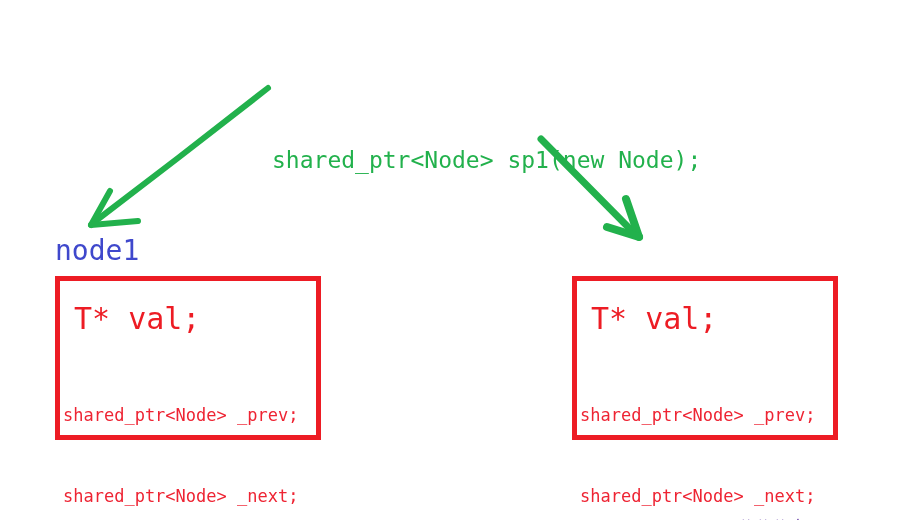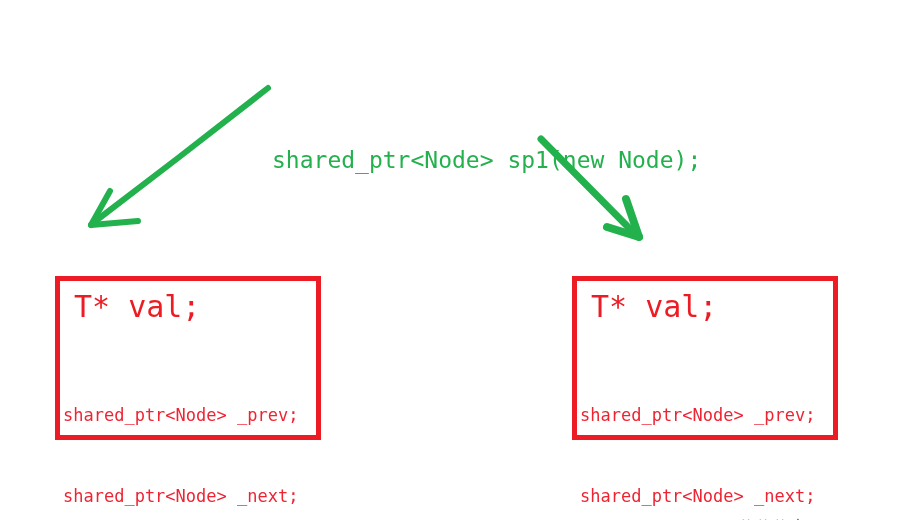--- a/index.html
+++ b/index.html
@@ -50,21 +50,21 @@
     height: 164px;
     border: 5px solid #ed1c24;
     background: #ffffff;
   }
   .node-box.b1 { left: 55px; }
   .node-box.b2 { left: 572px; }
 
   .val-line {
     position: absolute;
     left: 14px;
-    top: 8px;
+    top: 20px;
     font-size: 30px;
     color: #ed1c24;
     white-space: pre;
   }
   .members {
     position: absolute;
     left: 3px;
     top: 67px;
     font-size: 17px;
     line-height: 27px;
@@ -98,20 +98,21 @@
       <path d="M110,191 L91,225" stroke-width="6"></path>
       <path d="M138,221 L91,225" stroke-width="6"></path>
     </g>
     <g stroke="#22b14c" fill="none" stroke-linecap="round">
       <path d="M541,139 L633,232" stroke-width="7"></path>
       <path d="M626,199 L639,237" stroke-width="8"></path>
       <path d="M607,227 L639,237" stroke-width="8"></path>
     </g>
   </svg>
 
+  <div class="node-label n1">node1</div>
   <div class="node-box b1">
     <div class="val-line">T* val;</div>
     <div class="members">
       <div>shared_ptr&lt;Node&gt; _prev;</div>
       <div>shared_ptr&lt;Node&gt; _next;</div>
     </div>
   </div>
 
   <div class="node-box b2">
     <div class="val-line">T* val;</div>

